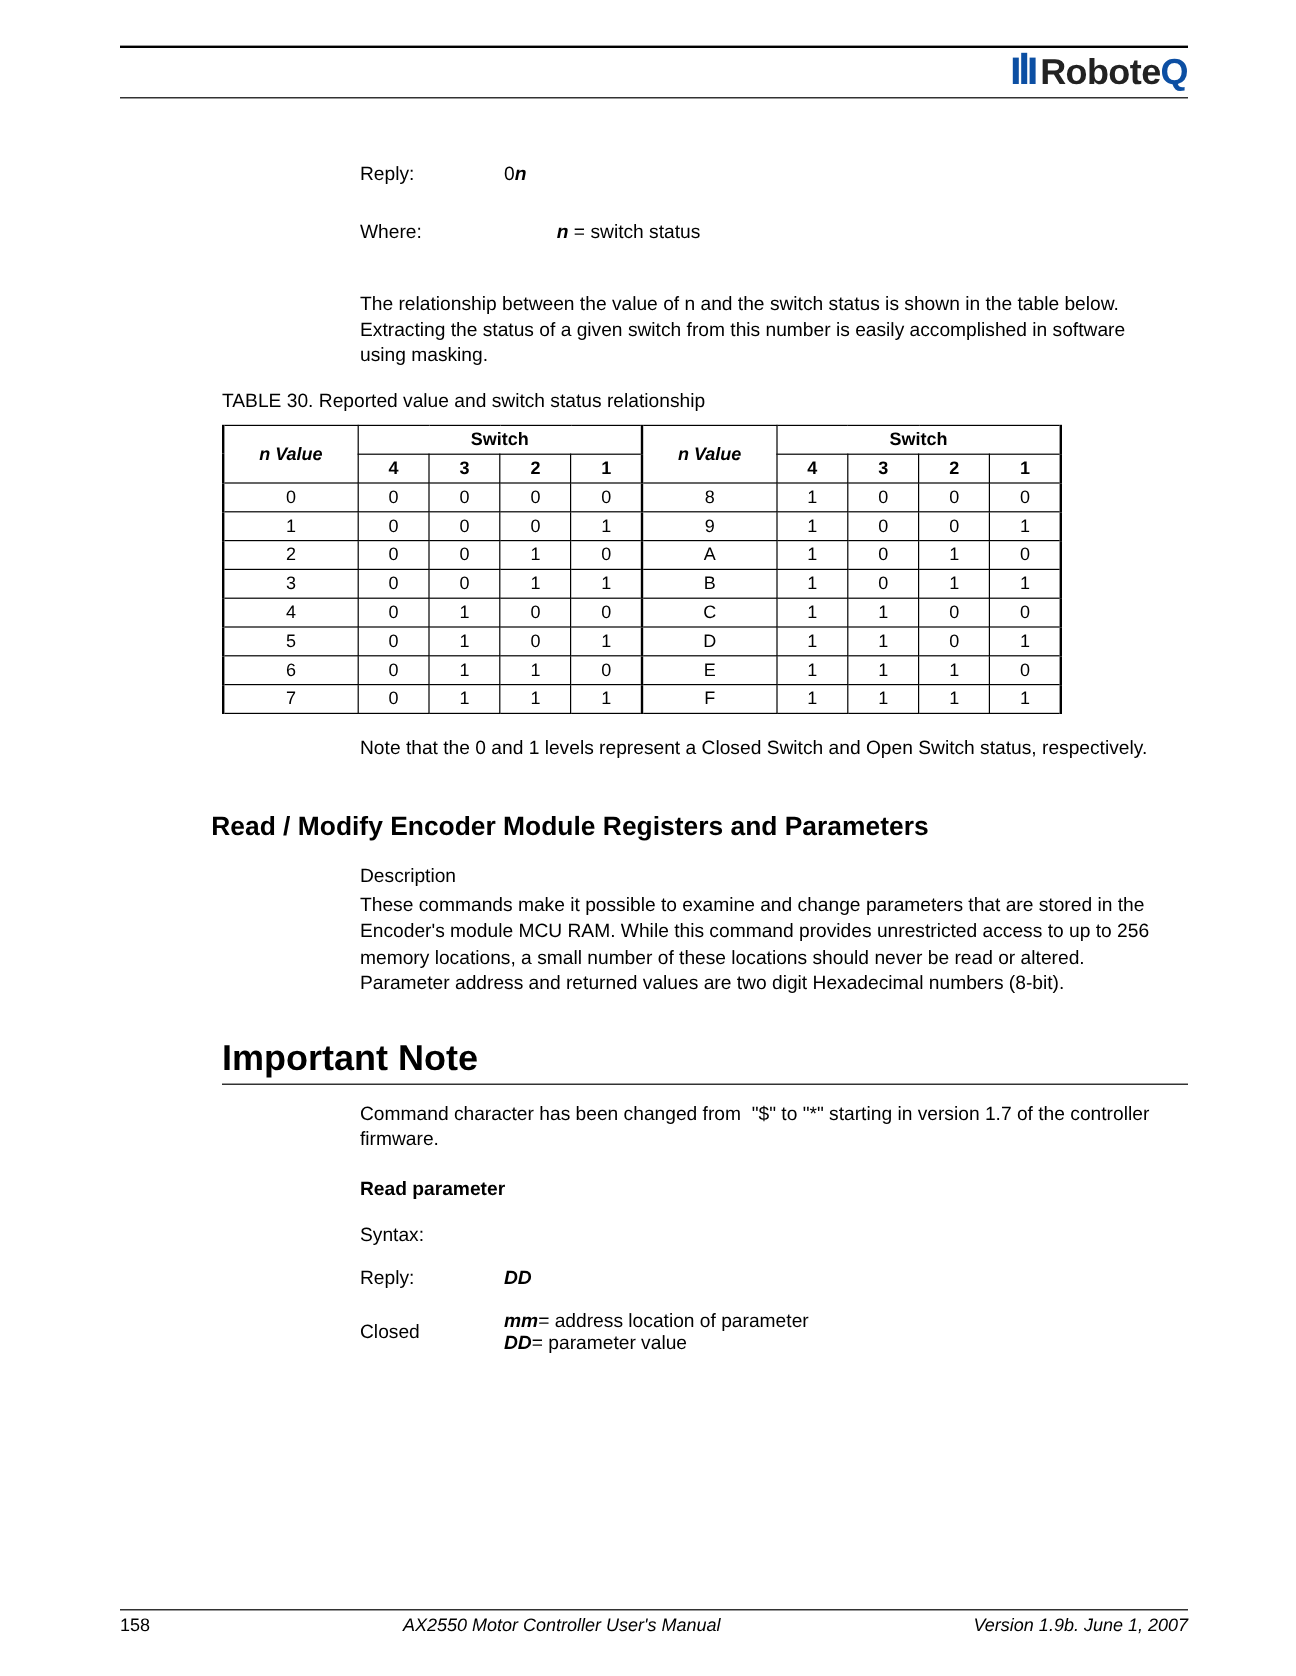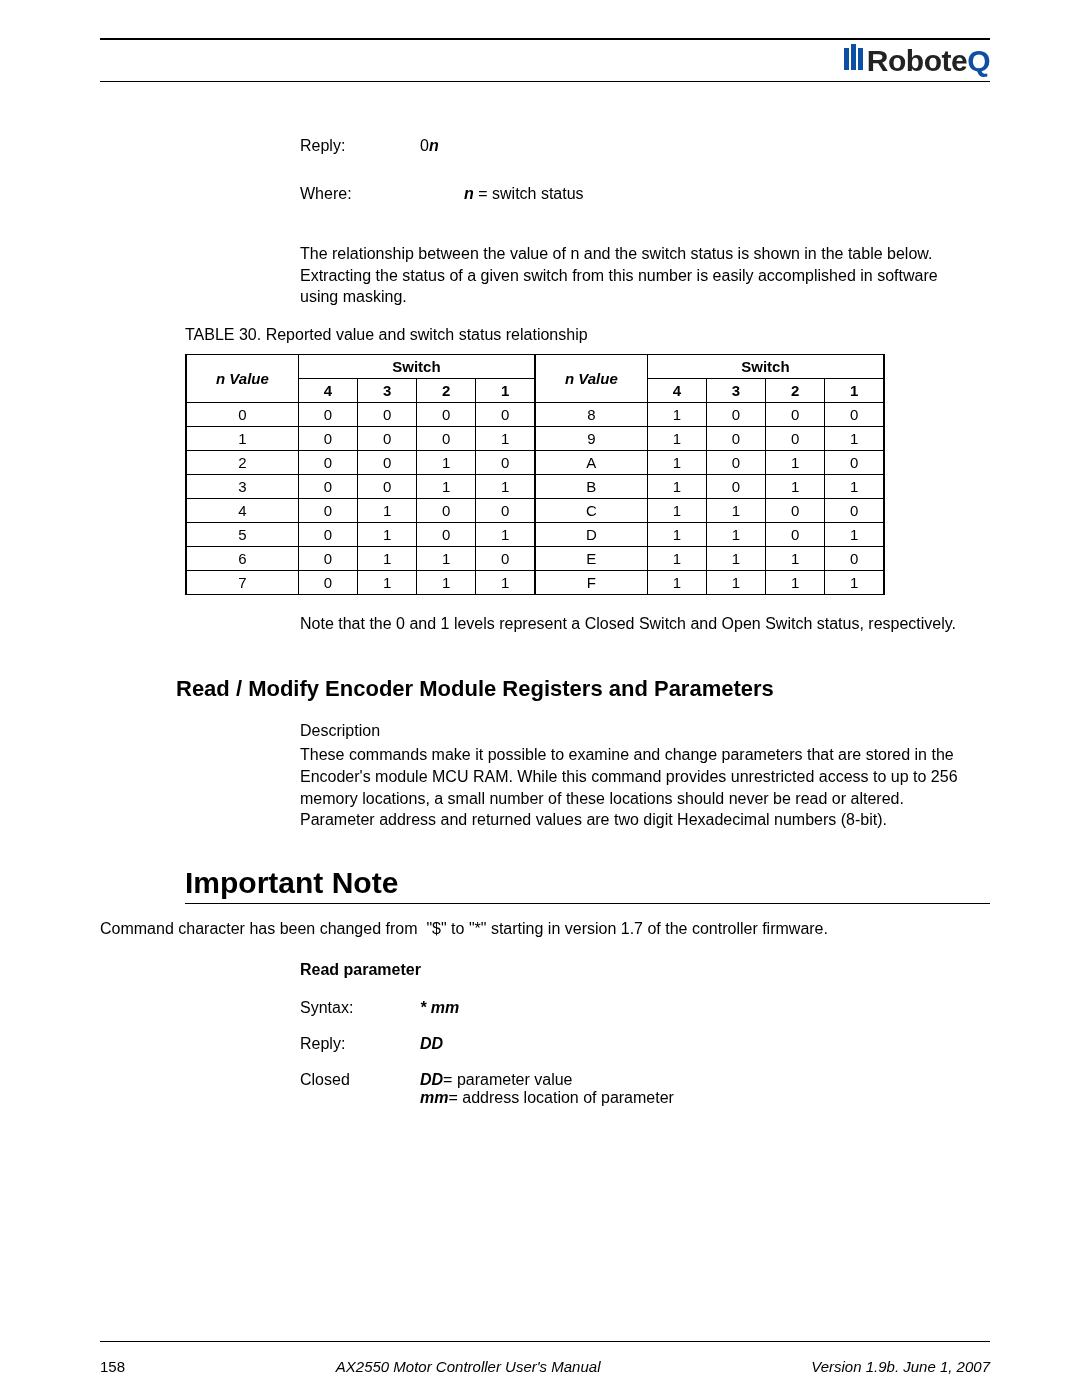--- a/index.html
+++ b/index.html
@@ -38,27 +38,27 @@
     .switch-group { }
     .swcell { width: 50px; }
     .left-edge { border-left: 2px solid #000 !important; }
     .right-edge { border-right: 2px solid #000 !important; margin-left: 48px; }
     .section-heading { font-weight: bold; font-size: 22px; margin-left: 76px; margin-top: 42px; margin-bottom: 20px; }
     .desc-head { margin-left: 200px; margin-bottom: 4px; }
     .impnote { font-weight: bold; font-size: 30px; margin-left: 85px; margin-top: 35px; margin-bottom: 3px; }
     .impnote-rule { border-top: 1px solid #000; margin-left: 85px; margin-bottom: 14px; }
     .readparam { margin-left: 200px; margin-bottom: 20px; margin-top: 22px; font-weight: bold; }
     .syntax-block { margin-left: 200px; }
-    .syntax-row { display: flex; margin-bottom: 18px; }
+    .syntax-row { display: flex; margin-bottom: 18px; align-items: center; }
     .syntax-label { width: 120px; }
     .syntax-content { flex: 1; }
     .footer-rule { position: absolute; left: 100px; right: 90px; bottom: 55px; border-top: 1px solid #000; }
-    .footer { position: absolute; left: 100px; right: 90px; bottom: 22px; display: flex; justify-content: space-between; font-style: italic; font-size: 15px; }
+    .footer { position: absolute; left: 100px; right: 90px; bottom: 34px; display: flex; justify-content: space-between; font-style: italic; font-size: 15px; }
     .footer-pg { font-style: normal; }
-    .note-para1 { margin-right:10px; line-height:1.35; }
+    .note-para1 { margin-left:200px; margin-right:10px; line-height:1.35; }
   </style>
 </head>
 <body>
 
 <div class="top-rule"></div>
 <div class="header-row">
   <div class="logo">
     <span class="logo-bars">
         <span></span>
         <span></span>
@@ -214,31 +214,30 @@
 <div class="impnote-rule"></div>
 <div class="note-para1">
   <span>Command character has been changed from </span><span style="white-space:pre;"> "$" to "*" </span><span>starting in version 1.7 of the controller firmware.</span>
 </div>
 
 <div class="readparam">Read parameter</div>
 
 <div class="syntax-block">
   <div class="syntax-row">
     <div class="syntax-label">Syntax:</div>
-    <div class="syntax-content ital">* mm</div>
   </div>
   <div class="syntax-row">
     <div class="syntax-label">Reply:</div>
     <div class="syntax-content ital">DD</div>
   </div>
   <div class="syntax-row">
     <div class="syntax-label">Closed</div>
     <div class="syntax-content">
+      <div><span class="ital">mm</span><span>= address location of parameter</span></div>
       <div><span class="ital">DD</span><span>= parameter value</span></div>
-      <div><span class="ital">mm</span><span>= address location of parameter</span></div>
     </div>
   </div>
 </div>
 
 <div class="footer-rule"></div>
 <div class="footer">
   <span class="footer-pg">158</span>
   <span>AX2550 Motor Controller User's Manual</span>
   <span>Version 1.9b. June 1, 2007</span>
 </div>

